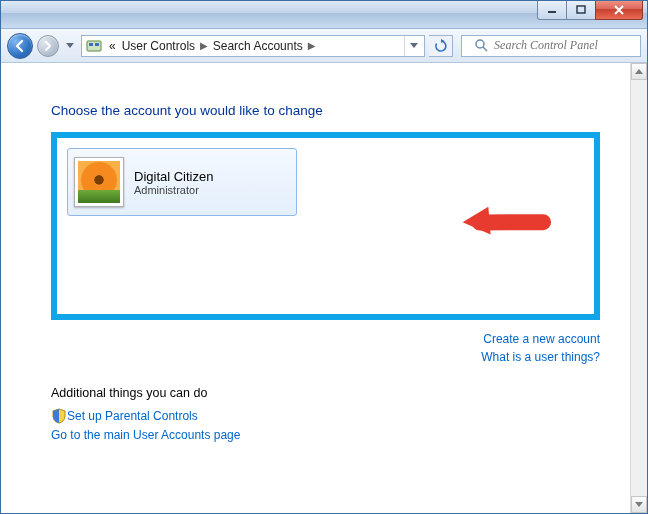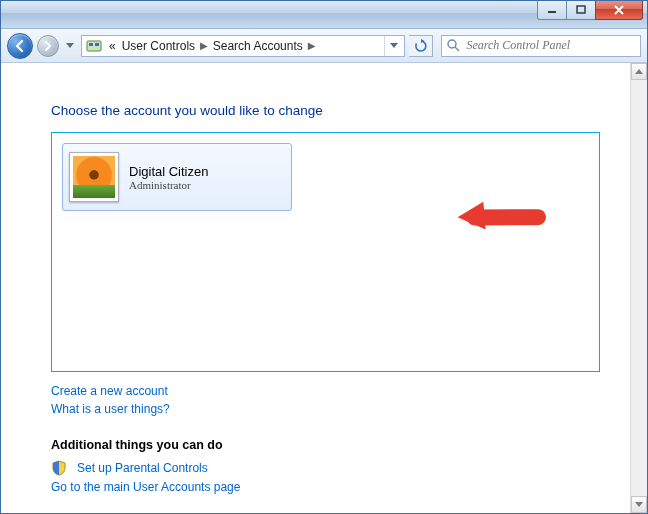--- a/index.html
+++ b/index.html
@@ -97,23 +97,23 @@
     width:18px; height:20px; border-left:1px solid #cfdae8;
     display:flex; align-items:center; justify-content:center;
     margin-left:auto;
   }
   .refresh {
     width:24px; height:22px; border:1px solid #9cb4cf; border-left:none;
     background:#eef3fb;
     display:flex; align-items:center; justify-content:center;
   }
   .search {
-    width:200px; height:22px; border:1px solid #9cb4cf;
+    width:180px; height:22px; border:1px solid #9cb4cf;
     background:#fff; margin-left:4px;
-    display:flex; align-items:center; padding:0 4px;justify-content:space-between;
+    display:flex; align-items:center; padding:0 12px;justify-content:space-between;
   }
   .search input {
     border:none; outline:none; width:100%; font: italic 12px "Segoe UI";
     color:#777; background:transparent;
   }
   .search .sicon { width:16px; height:16px; margin-right:4px; }
 
   
   .content-wrap {
     flex:1; display:flex; background:#fff;
@@ -121,23 +121,23 @@
   }
   .content {
     flex:1; padding: 34px 30px 20px 50px;
     overflow:auto;
     color:#000;
   }
   .heading {
     color:#003399; font-size:13.5px; margin: 6px 0 14px 0;
   }
   .accounts-box {
-    border:1px solid #0ea5e9;
+    border:6px solid #0ea5e9;
     background:#fff;
-    height: 240px;
+    height: 188px;
     padding:10px;
     display:flex;
     gap:20px;
     align-items:flex-start;
     position:relative;
   }
   .account-tile {
     width: 230px;
     min-height: 68px;
     border:1px solid transparent;
@@ -178,30 +178,30 @@
     background:#8c541f; border-radius:3px 3px 0 0;
   }
   .avatar-briefcase::after{
     content:""; position:absolute; top:15%; right:8%; width:45%; height:45%;
     background:linear-gradient(135deg,#7fb8f0,#2e72c4);
     border:1px solid #fff;
     box-shadow:0 0 0 1px #2a5d9e;
   }
   .acct-labels { display:flex; flex-direction:column; }
   .acct-name { font-size:13px; color:#000; }
-  .acct-role { font-size:11px; color:#444;font-family:Liberation Serif, serif; }
+  .acct-role { font-size:11px; color:#444; }
 
   .link { color:#0066cc; font-size:12px; cursor:pointer; display:inline-block; }
-  .links-after { margin-top:12px; }
+  .links-after { margin-top:12px;text-align:right; }
   .links-after .link { display:block; margin:4px 0; }
 
   .subhead {
-    font-weight:bold; font-size:12.5px; margin: 22px 0 8px 0; color:#000;
-  }
-  .icon-link { display:flex; align-items:center; gap:10px; margin:4px 0; }
+    font-weight:normal; font-size:12.5px; margin: 22px 0 8px 0; color:#000;
+  }
+  .icon-link { display:flex; align-items:center; gap:0; margin:4px 0; }
   .shield-icon { width:16px; height:16px; }
 
   .scrollbar {
     width:17px;
     background:#f0f0f0;
     border-left:1px solid #dcdcdc;
     display:flex; flex-direction:column;
   }
   .sb-btn {
     height:17px; background:linear-gradient(#fdfdfd,#e4e4e4);

